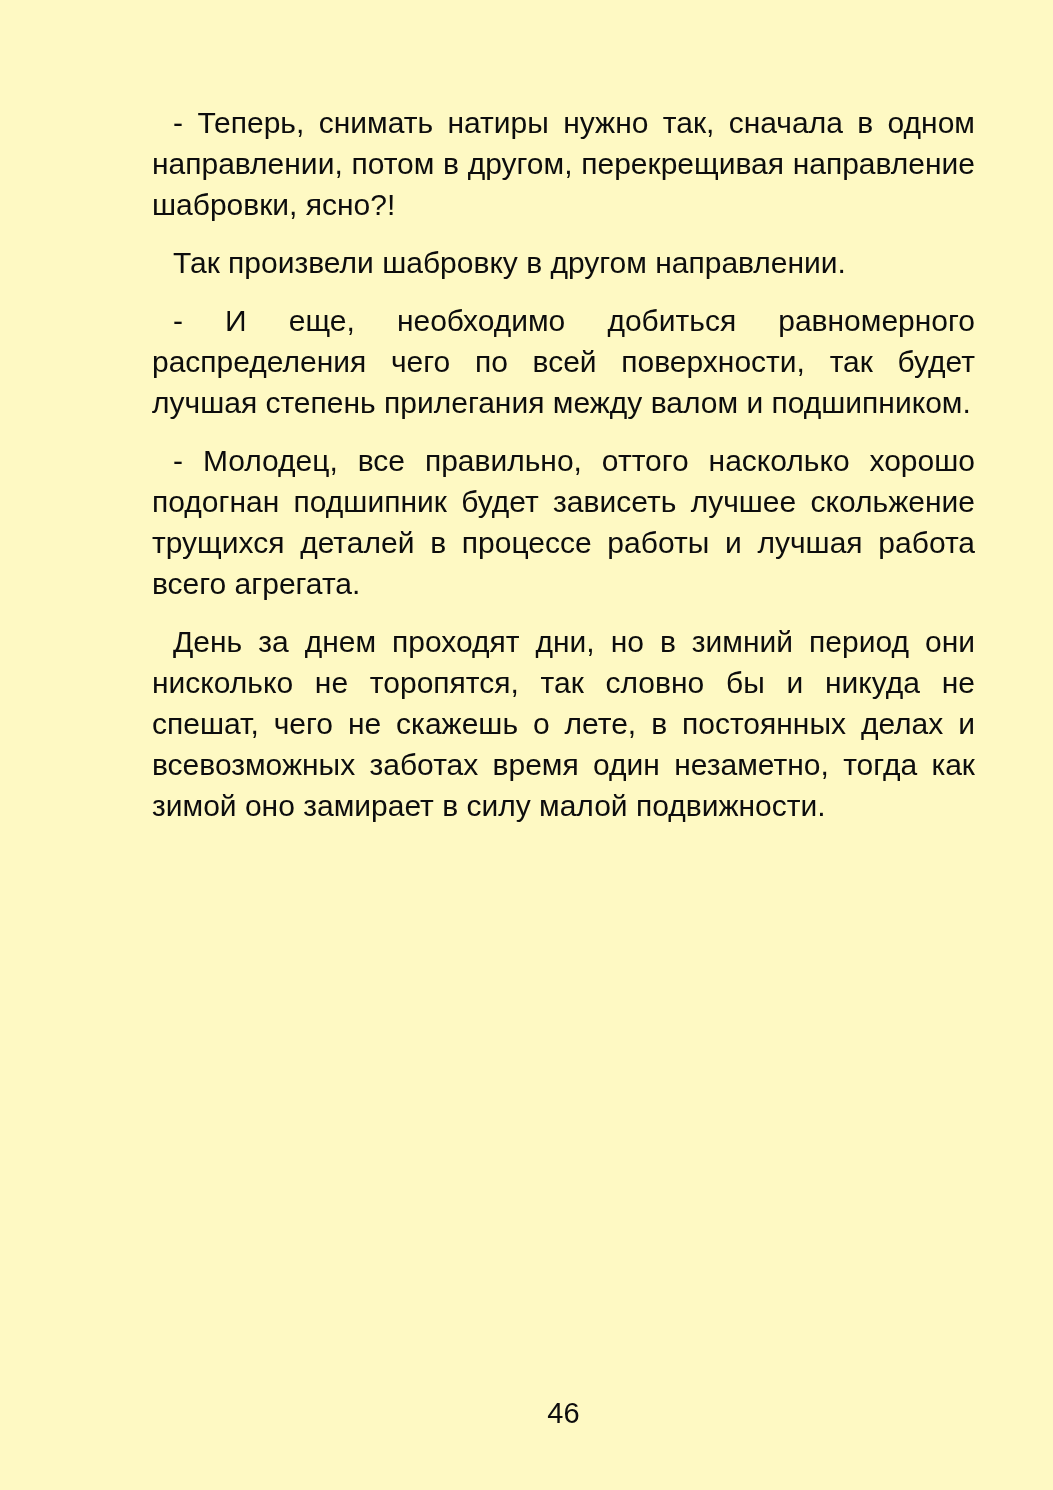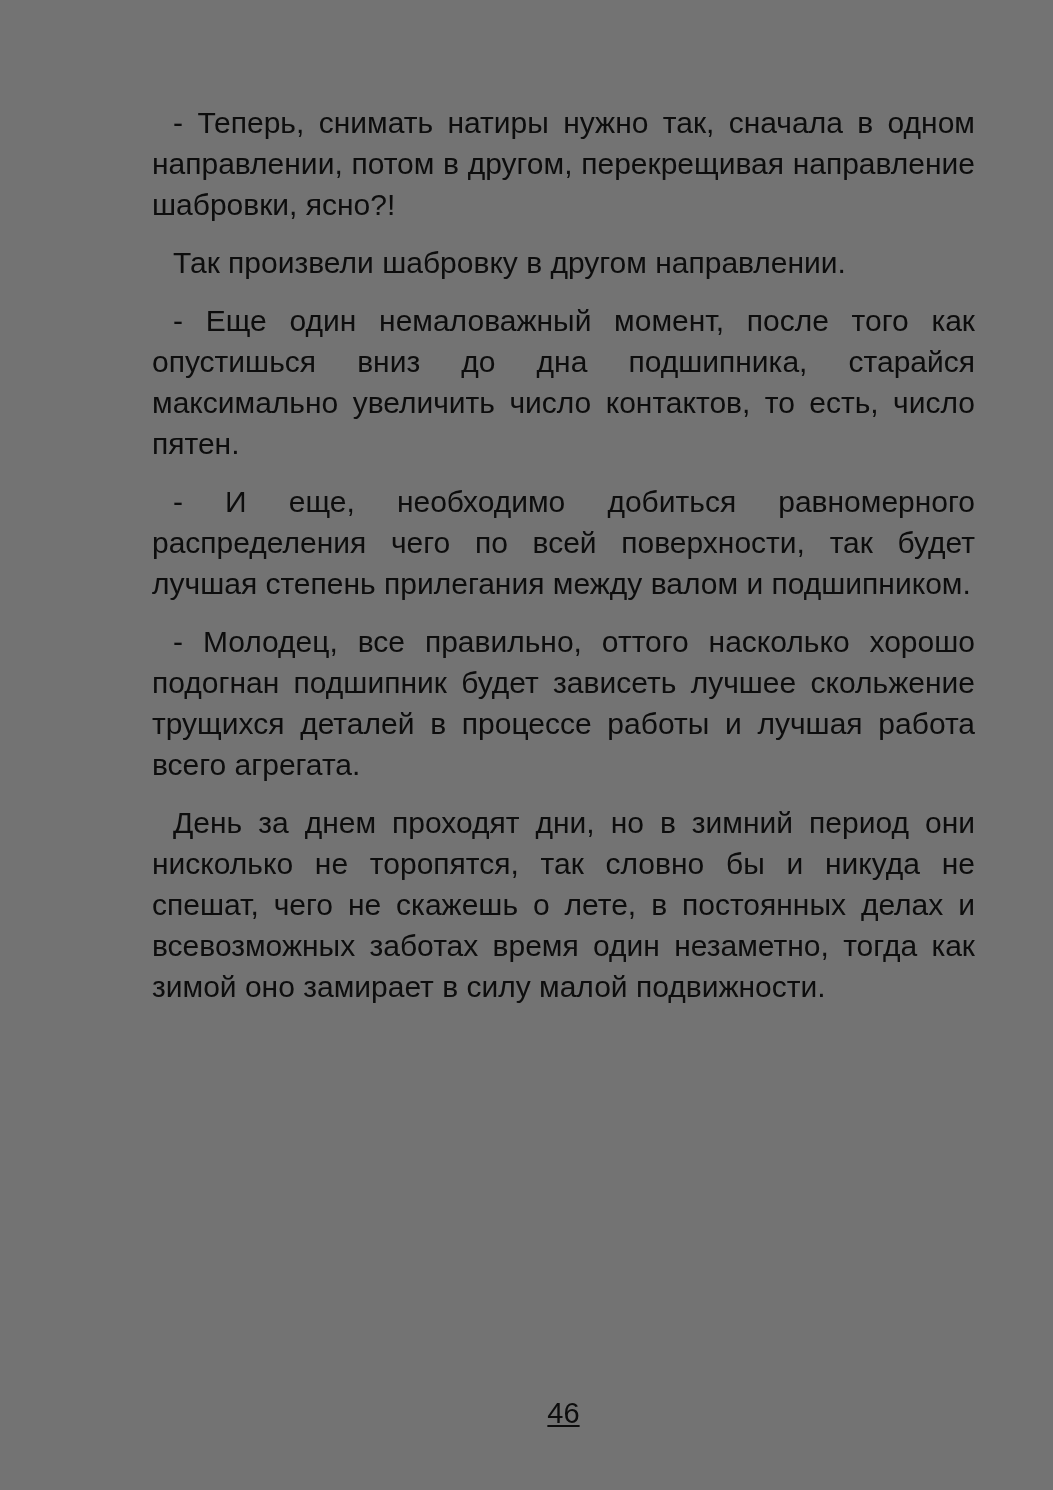--- a/index.html
+++ b/index.html
@@ -14,21 +14,21 @@
     color: #0d0d0d;
     overflow: hidden;
     position: relative;
   }
   .page {
     position: absolute;
     left: 0;
     top: 0;
     width: 1053px;
     height: 1490px;
-    background: #737373;
+    background: #fef9c3;
   }
   .content {
     position: absolute;
     left: 152px;
     top: 102px;
     width: 823px;
   }
   .content p {
     margin: 0 0 17px 0;
     font-size: 30px;
@@ -45,29 +45,27 @@
   }
   .footer {
     position: absolute;
     left: 152px;
     top: 1396px;
     width: 823px;
     text-align: center;
     font-size: 29px;
     line-height: 34px;
     color: #0d0d0d;
-    text-decoration: underline;
   }
 </style>
 </head>
 <body>
 
 <div class="page">
   <div class="content">
     <p>- Теперь, снимать натиры нужно так, сначала в одном направлении, потом в другом, перекрещивая направление шабровки, ясно?!</p>
     <p>Так произвели шабровку в другом направлении.</p>
-    <p>- Еще один немаловажный момент, после того как опустишься вниз до дна подшипника, старайся максимально увеличить число контактов, то есть, число пятен.</p>
     <p>- И еще, необходимо добиться равномерного распределения чего по всей поверхности, так будет лучшая степень прилегания между валом и подшипником.</p>
     <p>- Молодец, все правильно, оттого насколько хорошо подогнан подшипник будет зависеть лучшее скольжение трущихся деталей в процессе работы и лучшая работа всего агрегата.</p>
     <p>День за днем проходят дни, но в зимний период они нисколько не торопятся, так словно бы и никуда не спешат, чего не скажешь о лете, в постоянных делах и всевозможных заботах время один незаметно, тогда как зимой оно замирает в силу малой подвижности.</p>
   </div>
   <div class="footer">46</div>
 </div>
 
 </body></html>

